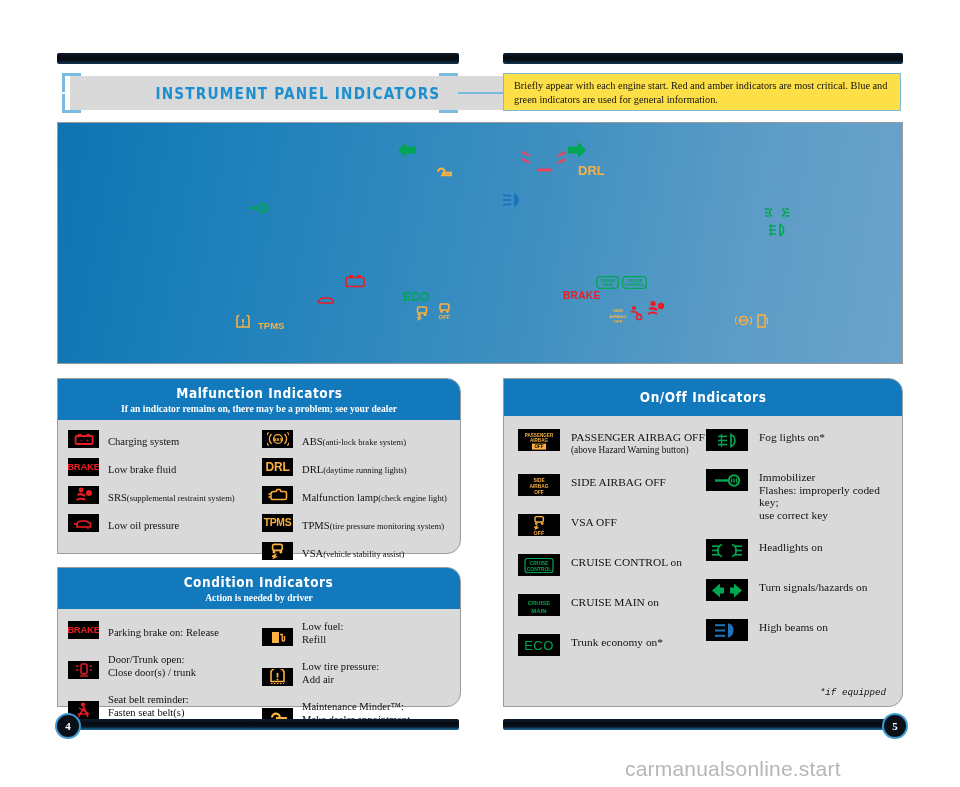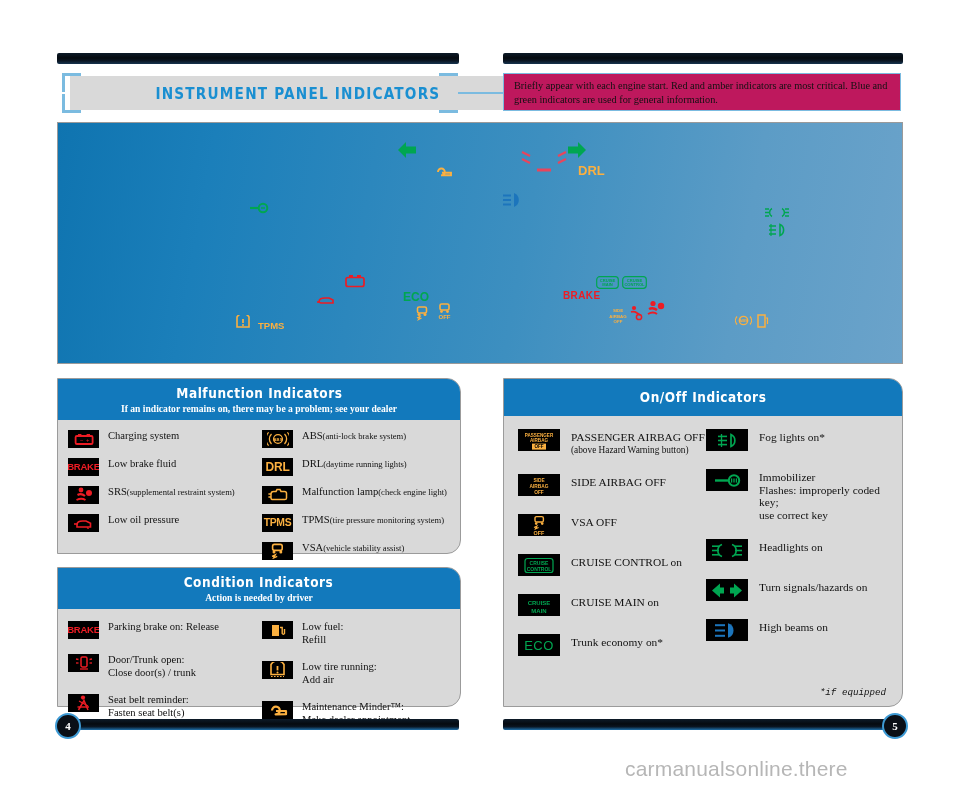--- a/index.html
+++ b/index.html
@@ -26,21 +26,21 @@
   .brk{position:absolute;width:16px;height:16px;border:3px solid #7bbbe0;}
   .brk.tl{left:0;top:0;border-right:none;border-bottom:none;}
   .brk.bl{left:0;bottom:0;border-right:none;border-top:none;}
   .brk.tr{right:0;top:0;border-left:none;border-bottom:none;}
   .brk.br{right:0;bottom:0;border-left:none;border-top:none;}
 
   .connector{position:absolute;left:458px;top:92px;width:46px;height:2px;background:#7bbbe0;}
 
   
   .callout{position:absolute;left:503px;top:73px;width:398px;height:38px;
-    background:#be185d;border:1px solid #7bbbe0;box-sizing:border-box;
+    background:#fde047;border:1px solid #7bbbe0;box-sizing:border-box;
     padding:5px 10px 0 10px;}
   .callout p{margin:0;font-size:10.3px;line-height:13.5px;color:#111;
     font-family:"Liberation Serif",serif;font-weight:500;}
 
   
   .dash{position:absolute;left:57px;top:122px;width:846px;height:242px;
     background:linear-gradient(100deg,#0f74b0 0%,#1b7fba 18%,#3d8fc0 55%,#5c9cc6 80%,#6ba3ca 100%);
     border:1px solid #9a9a9a;box-sizing:border-box;overflow:hidden;}
   .dsym{position:absolute;white-space:nowrap;}
   .dsym svg{display:block;}
@@ -50,21 +50,21 @@
     box-sizing:border-box;border-radius:0 14px 14px 0;}
   .phead{background:#1279bc;color:#fff;text-align:center;padding:5px 0 6px 0;
     border-radius:0 13px 0 0;}
   .phead .h1{font-size:14.5px;letter-spacing:.6px;font-weight:bold;
     font-family:"DejaVu Sans Condensed","Liberation Sans Narrow","Liberation Sans",sans-serif;
     transform:scaleX(.93);display:inline-block;}
   .phead .h2{font-size:9.6px;margin-top:1px;font-family:"Liberation Serif",serif;font-weight:600;}
 
   .grid2{display:flex;padding:10px 4px 8px 10px;}
   .col{flex:1;}
-  .row{display:flex;align-items:flex-start;margin-bottom:10px;}
+  .row{display:flex;align-items:flex-end;margin-bottom:10px;}
   .row:last-child{margin-bottom:0;}
 
   .ibox{width:31px;height:18px;background:#000;flex:0 0 31px;
     display:flex;align-items:center;justify-content:center;overflow:hidden;}
   .ilab{margin-left:9px;font-family:"Liberation Serif",serif;font-size:10.6px;color:#111;line-height:12.5px;}
   .ilab .sm{font-size:8.6px;}
   .ilab b{font-weight:normal;}
   .ilab .l2{display:block;}
 
   
@@ -466,21 +466,21 @@
         <div class="row" style="margin-bottom:15px;">
           <div class="ibox">
             <svg width="19" height="16" viewBox="0 0 19 16">
                 <path d="M3 2.5 a7.6 7.6 0 0 1 13 0 L16 12.5 L3 12.5 Z" fill="none" stroke="#FBB040" stroke-width="1.6"></path>
                 <path d="M9.5 4 L9.5 8.4" stroke="#FBB040" stroke-width="1.8"></path>
                 <circle cx="9.5" cy="10.6" r="1" fill="#FBB040"></circle>
                 <path d="M3 14.5 L16 14.5" stroke="#FBB040" stroke-width="1.1" stroke-dasharray="1.6 1.4"></path>
               </svg>
           </div>
           <div class="ilab">
-            <span class="l2">Low tire running:</span>
+            <span class="l2">Low tire pressure:</span>
               <b class="l2">Add air</b>
           </div>
         </div>
         <div class="row">
           <div class="ibox">
             <svg width="22" height="13" viewBox="0 0 22 13">
                 <path d="M5 6.5 a3.9 3.9 0 1 1 3.6 3.9 L19 10.2 L19 7 L9 7" fill="none" stroke="#FBB040" stroke-width="2.2" stroke-linejoin="round"></path>
               </svg>
           </div>
           <div class="ilab">
@@ -653,14 +653,14 @@
       </div>
     </div>
     <div class="ifeq">*if equipped</div>
   </div>
 
   <div class="brail brail-l"></div>
   <div class="brail brail-r"></div>
   <div class="pnum left">4</div>
   <div class="pnum right">5</div>
 
-  <div class="wm">carmanualsonline.there</div>
+  <div class="wm">carmanualsonline.start</div>
 </div>
 
 </body></html>

